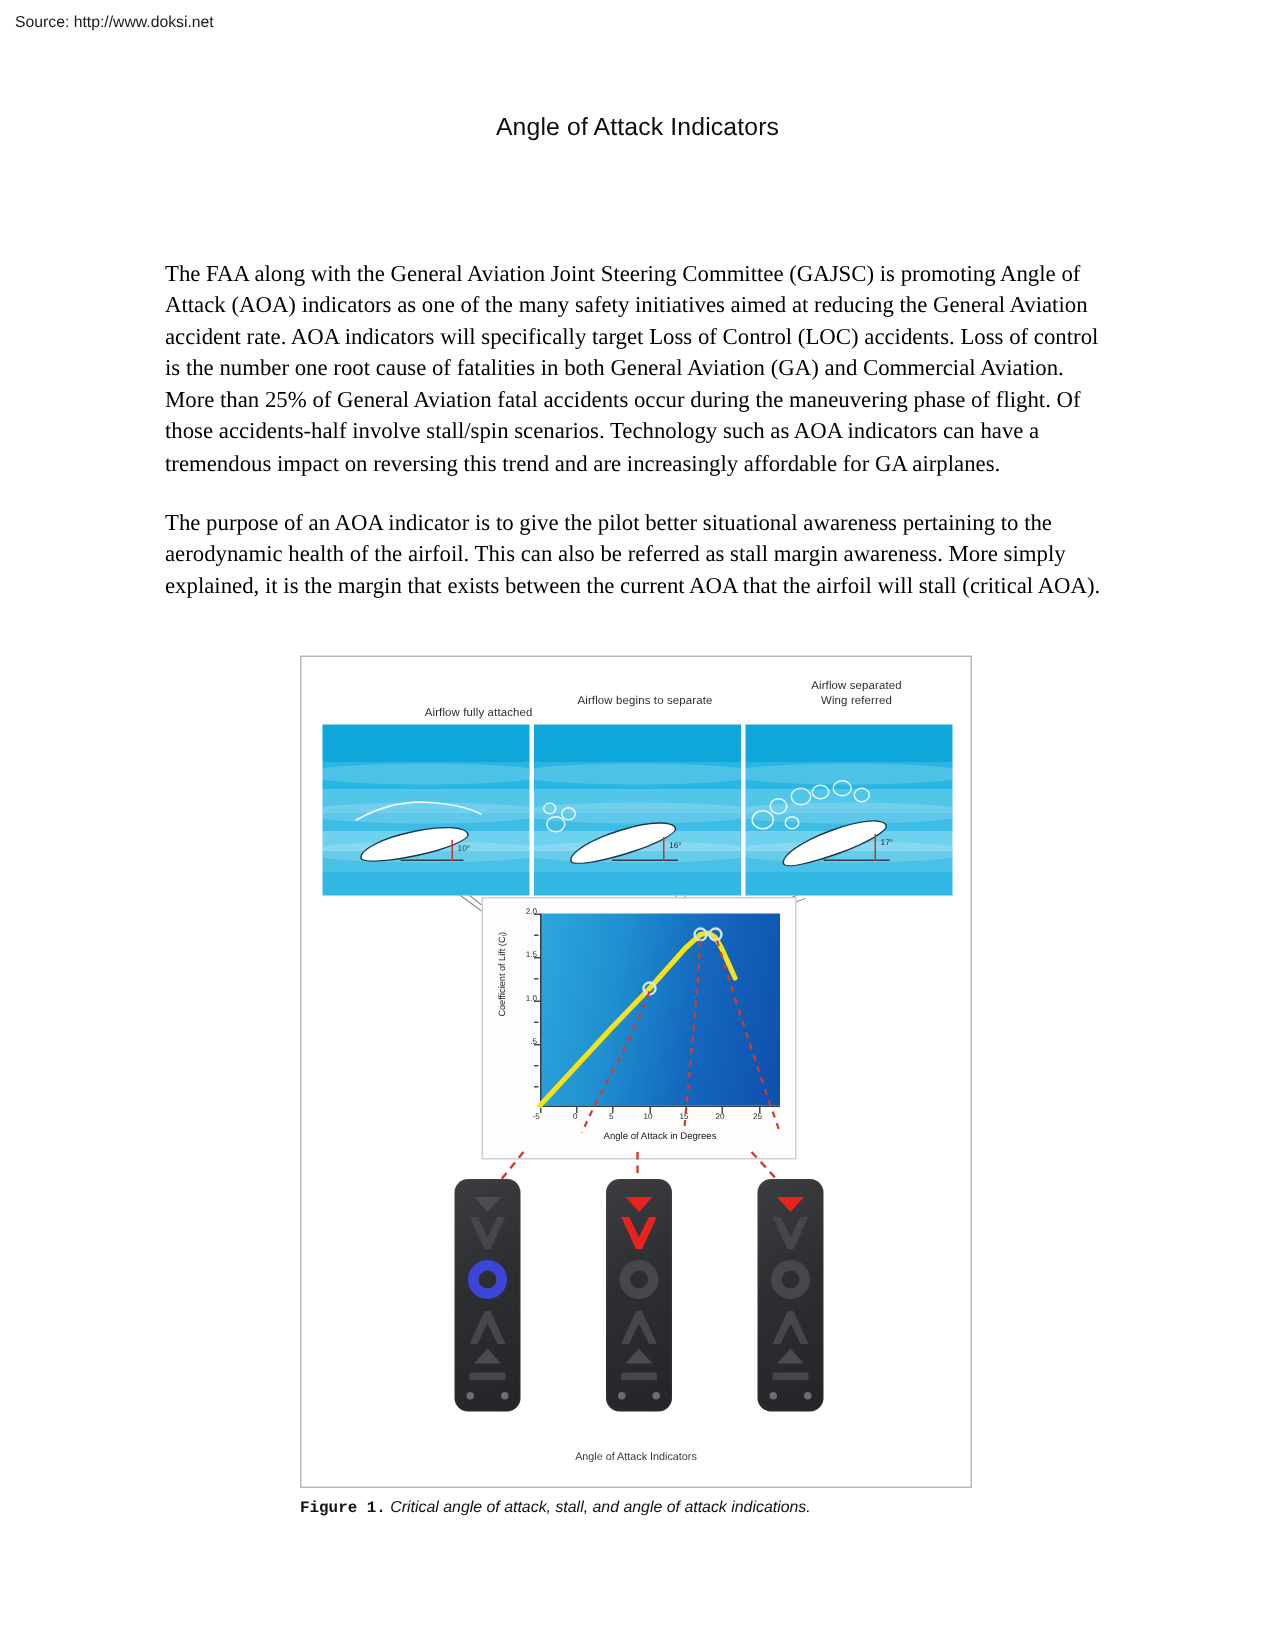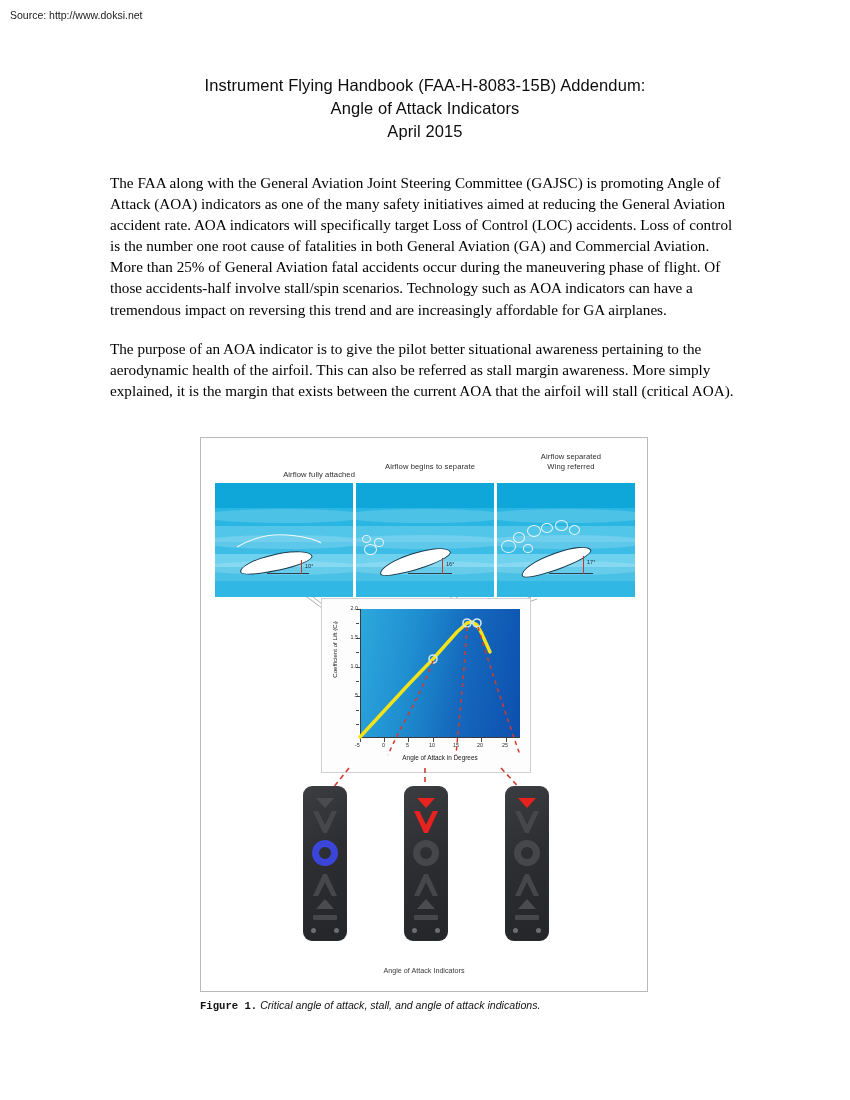--- a/index.html
+++ b/index.html
@@ -297,23 +297,21 @@
   .fig-caption i { font-style: italic; }
 
   svg { display: block; overflow: visible; }
 </style>
 </head>
 <body>
 
 <div class="source-bar">Source: http://www.doksi.net</div>
 
 <div class="title-block">
-  <div class="title-line">Instrument Flying Handbook (FAA-H-8083-15B) Addendum:</div>
   <div class="title-line">Angle of Attack Indicators</div>
-  <div class="title-line">April 2015</div>
 </div>
 
 <div class="body-wrap">
   <p class="para">The FAA along with the General Aviation Joint Steering Committee (GAJSC) is promoting Angle of Attack (AOA) indicators as one of the many safety initiatives aimed at reducing the General Aviation accident rate. AOA indicators will specifically target Loss of Control (LOC) accidents. Loss of control is the number one root cause of fatalities in both General Aviation (GA) and Commercial Aviation. More than 25% of General Aviation fatal accidents occur during the maneuvering phase of flight. Of those accidents-half involve stall/spin scenarios. Technology such as AOA indicators can have a tremendous impact on reversing this trend and are increasingly affordable for GA airplanes.</p>
   <p class="para">The purpose of an AOA indicator is to give the pilot better situational awareness pertaining to the aerodynamic health of the airfoil. This can also be referred as stall margin awareness. More simply explained, it is the margin that exists between the current AOA that the airfoil will stall (critical AOA).</p>
 </div>
 
 <div class="figure-box">
   <div class="fig-inner">
 

